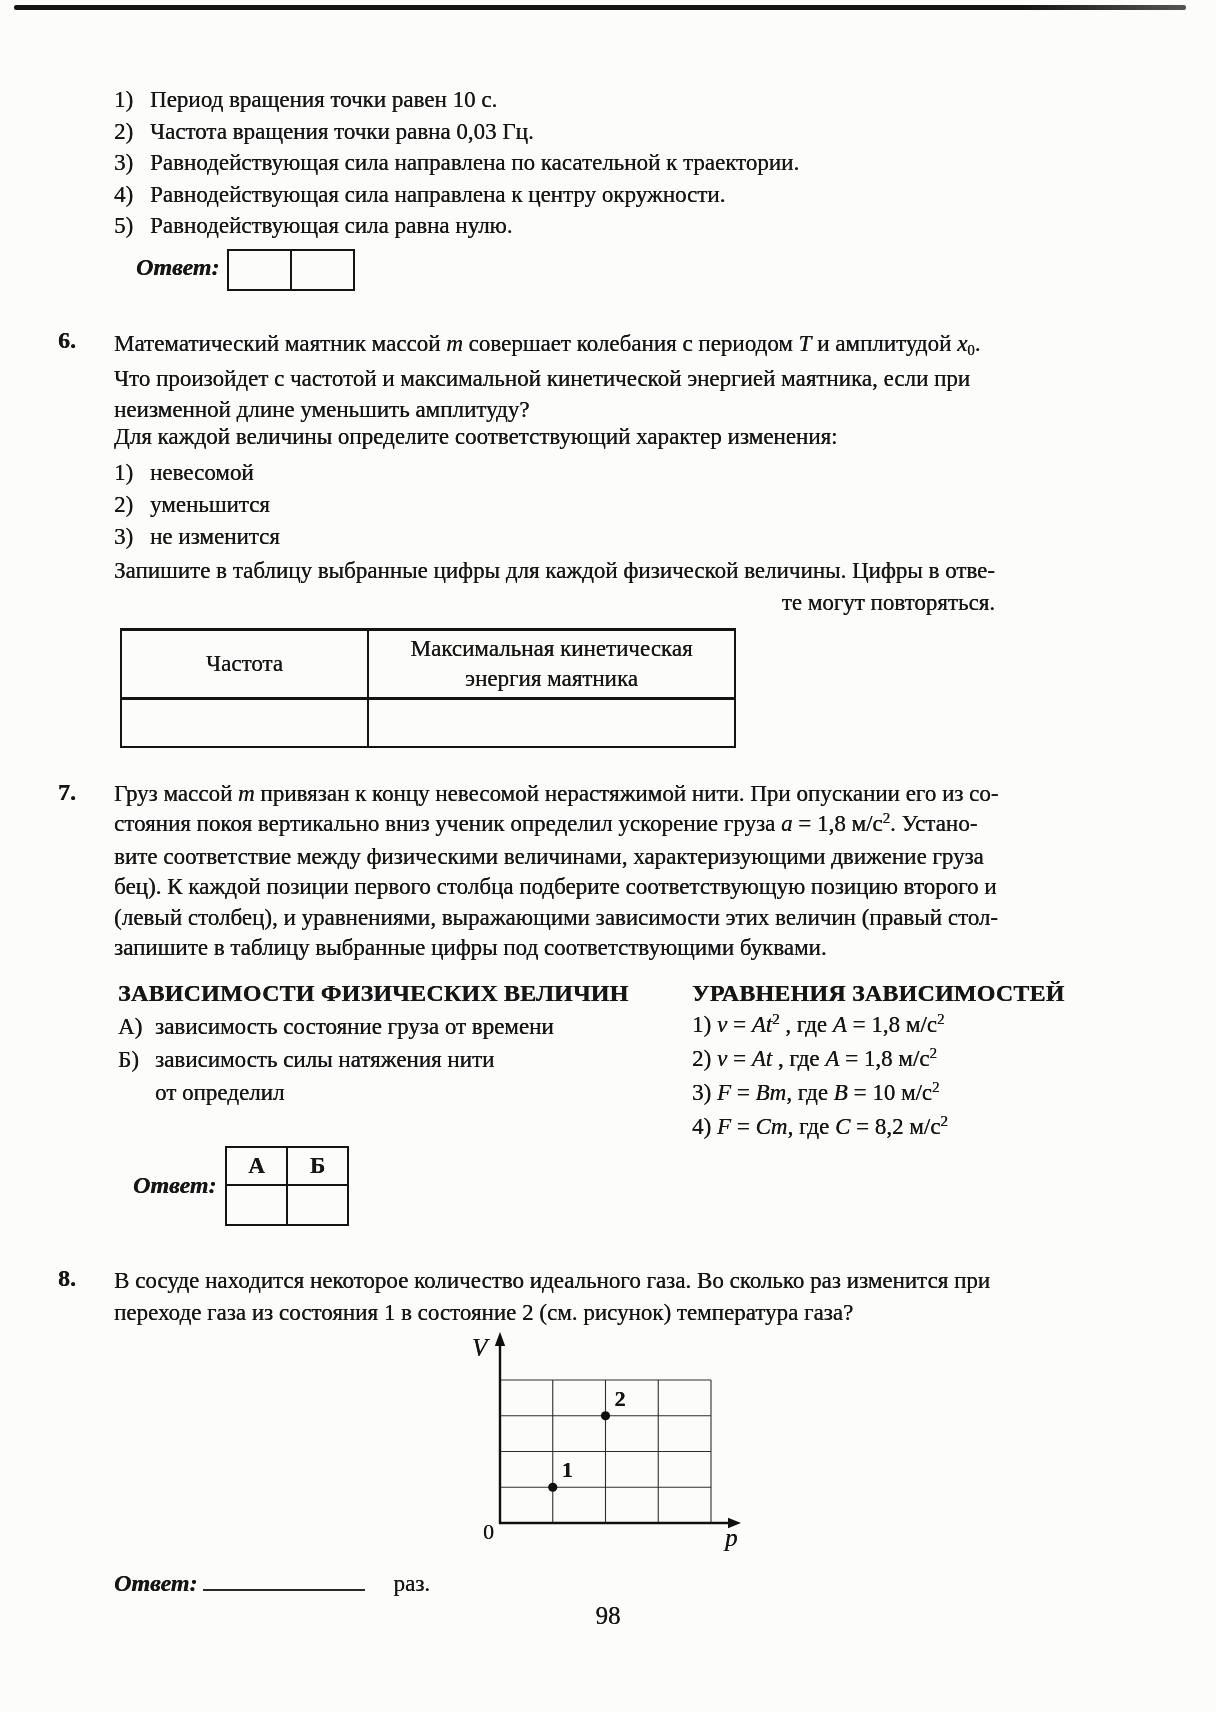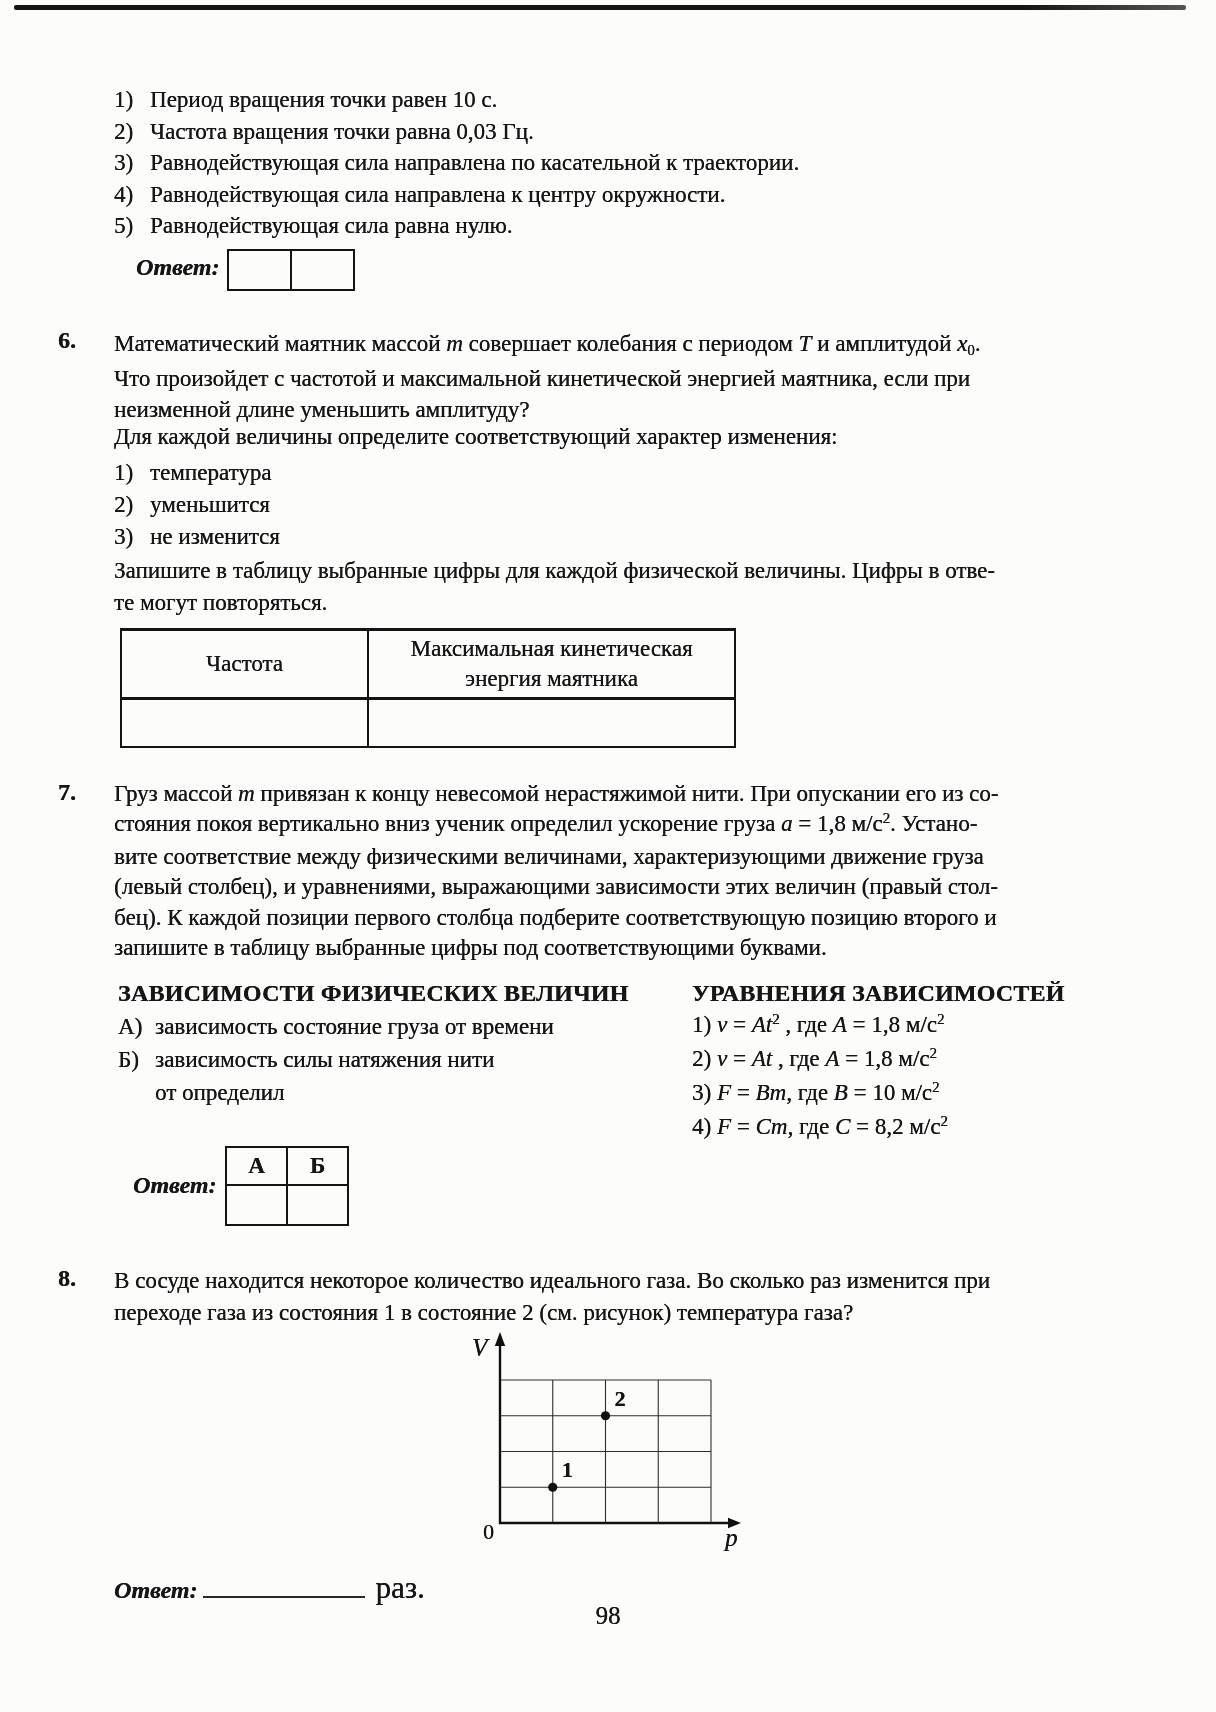--- a/index.html
+++ b/index.html
@@ -33,21 +33,21 @@
   .qtable .c1{width:243px;}
   .qtable .c2{width:363px;}
   .qtable .hrow td{height:64px;}
   .qtable .brow td{height:44px;}
   .pre{white-space:pre-line;}
   .abtab th{font-size:23px;font-weight:bold;width:57px;height:34px;text-align:center;vertical-align:middle;}
   .abtab td{width:57px;height:36px;}
 
   .ans-row{display:flex;align-items:baseline;}
   .blank{display:inline-block;width:162px;border-bottom:2px solid #2a2a2a;height:1.05em;margin-left:6px;}
-  .suffix{font-size:31px;margin-left:10px;white-space:nowrap;}
+  .suffix{font-size:23px;margin-left:28px;white-space:nowrap;}
 
   .scanline{background:linear-gradient(to right,#141414 86%,#555);border-radius:2px;}
   .pagenum{width:1216px;text-align:center;font-weight:normal;font-size:25px;}
 
   svg text{font-family:"Liberation Serif", serif;fill:#141414;}
   .g-axis-label{font-size:25px;font-style:italic;}
   .g-origin{font-size:22px;}
   .g-plabel{font-size:22px;font-weight:bold;}
 </style>
 </head>
@@ -76,25 +76,25 @@
     </table>
 
   <div class="abs qnum" style="left:58px;top:327px;">6.</div>
   <div class="abs" style="left:114px;top:328px;line-height:31.5px;">
     <div class="ln"><span>Математический маятник массой </span><span class="seg-i">m</span><span> совершает колебания с периодом </span><span class="seg-i">T</span><span> и амплитудой </span><span class="seg-i">x</span><span class="seg-sub">0</span><span>.</span></div>
     <div class="ln">Что произойдет с частотой и максимальной кинетической энергией маятника, если при</div>
     <div class="ln">неизменной длине уменьшить амплитуду?</div>
   </div>
   <div class="abs ln" style="left:114px;top:424px;">Для каждой величины определите соответствующий характер изменения:</div>
   <div class="abs" style="left:114px;top:457px;line-height:31.8px;">
-    <div class="ln"><span class="onum">1)</span><span>температура</span></div>
+    <div class="ln"><span class="onum">1)</span><span>невесомой</span></div>
     <div class="ln"><span class="onum">2)</span><span>уменьшится</span></div>
     <div class="ln"><span class="onum">3)</span><span>не изменится</span></div>
   </div>
-  <div class="abs" style="left:114px;top:555px;line-height:32px;">
+  <div class="abs" style="left:114px;top:555px;line-height:32px;text-align:right;">
     <div class="ln">Запишите в таблицу выбранные цифры для каждой физической величины. Цифры в отве-</div>
     <div class="ln">те могут повторяться.</div>
   </div>
 
   <table class="abs qtable" style="left:120px;top:628px;">
     <tbody>
         <tr class="hrow">
       <td class="c1 hd">Частота</td>
       <td class="c2 hd pre">Максимальная кинетическая
 энергия маятника</td>
@@ -104,22 +104,22 @@
       <td class="c2"></td>
     </tr>
   </tbody>
     </table>
 
   <div class="abs qnum" style="left:58px;top:779px;">7.</div>
   <div class="abs" style="left:114px;top:779px;line-height:30.4px;">
     <div class="ln"><span>Груз массой </span><span class="seg-i">m</span><span> привязан к концу невесомой нерастяжимой нити. При опускании его из со-</span></div>
     <div class="ln"><span>стояния покоя вертикально вниз ученик определил ускорение груза </span><span class="seg-i">a</span><span> = 1,8 м/с</span><span class="seg-sup">2</span><span>. Устано-</span></div>
     <div class="ln">вите соответствие между физическими величинами, характеризующими движение груза</div>
+    <div class="ln">бец). К каждой позиции первого столбца подберите соответствующую позицию второго и</div>
     <div class="ln">(левый столбец), и уравнениями, выражающими зависимости этих величин (правый стол-</div>
-    <div class="ln">бец). К каждой позиции первого столбца подберите соответствующую позицию второго и</div>
     <div class="ln">запишите в таблицу выбранные цифры под соответствующими буквами.</div>
   </div>
 
   <div class="abs" style="left:118px;top:977px;line-height:33px;">
     <div class="colhead">ЗАВИСИМОСТИ ФИЗИЧЕСКИХ ВЕЛИЧИН</div>
     <div class="ln"><span class="lnum">А)</span><span>зависимость состояние груза от времени</span></div>
     <div class="ln"><span class="lnum">Б)</span><span>зависимость силы натяжения нити</span></div>
     <div class="ln indent">от определил</div>
   </div>
 

